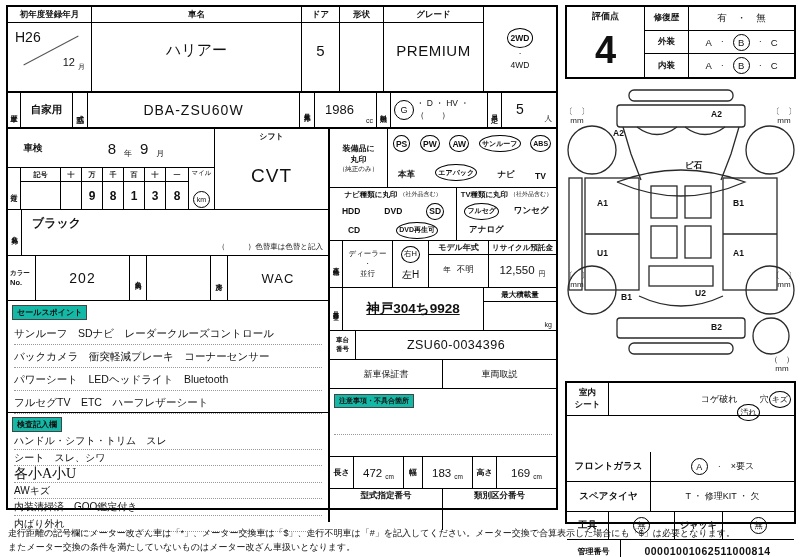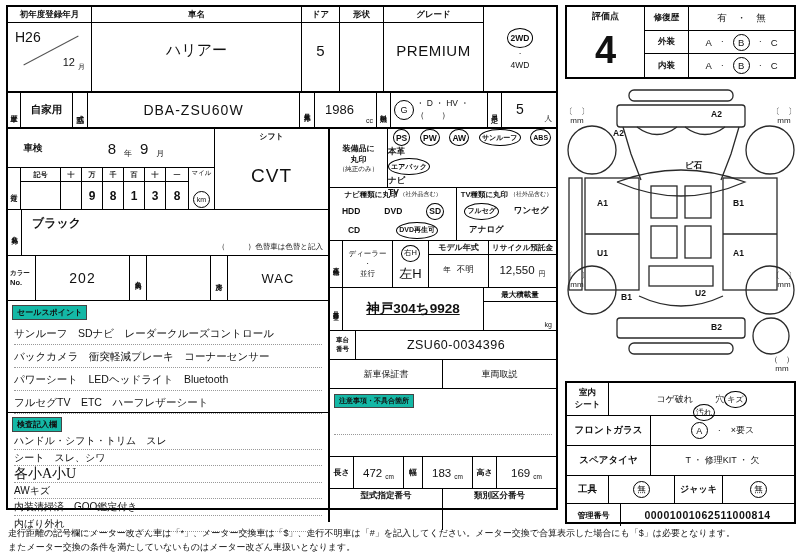--- a/index.html
+++ b/index.html
@@ -190,21 +190,21 @@
             <span style="font-size:6.5px;">（純正のみ）</span>
           </div>
           <div class="cell" style="flex:1;display:flex;flex-direction:column;justify-content:space-around;">
             <div class="row" style="justify-content:space-around;align-items:center;">
               <span class="circ sm itm">PS</span>
               <span class="circ sm itm">PW</span>
               <span class="circ sm itm">AW</span>
               <span class="circ sm itm" style="font-size:7px;">サンルーフ</span>
               <span class="circ sm itm" style="font-size:7px;">ABS</span>
             </div>
-            <div class="row" style="justify-content:space-around;align-items:flex-start;flex-direction:column;">
+            <div class="row" style="justify-content:space-around;align-items:flex-end;">
               <span class="itm">本革</span>
               <span class="circ sm itm" style="font-size:7px;">エアバック</span>
               <span class="itm">ナビ</span>
               <span class="itm">TV</span>
             </div>
           </div>
         </div>
 
         <div class="row bb" style="height:52px;">
           <div class="cell br" style="width:127px;">
@@ -239,21 +239,21 @@
 
         <div class="row bb" style="height:46px;">
           <div class="cell br vlab" style="width:13px;font-size:6.5px;">輸入車</div>
           <div class="cell br" style="width:50px;display:flex;flex-direction:column;align-items:center;justify-content:center;">
             <span style="font-size:7.5px;">ディーラー</span>
             <span style="font-size:7px;">・</span>
             <span style="font-size:7.5px;">並行</span>
           </div>
           <div class="cell br" style="width:36px;display:flex;flex-direction:column;align-items:center;justify-content:space-around;padding:2px 0;">
             <span class="circ sm" style="font-size:7.5px;">右H</span>
-            <span style="font-size:13px;">左H</span>
+            <span style="font-size:10px;">左H</span>
           </div>
           <div class="cell br" style="width:60px;">
             <div class="v bb" style="height:14px;font-size:8px;font-weight:bold;">モデル年式</div>
             <div class="v" style="height:30px;gap:6px;">
               <span style="font-size:7.5px;">年</span>
               <span style="font-size:8.5px;">不明</span>
             </div>
           </div>
           <div class="cell" style="flex:1;">
             <div class="v bb" style="height:14px;font-size:7.5px;font-weight:bold;">リサイクル預託金</div>
@@ -405,29 +405,29 @@
     <div class="mmlab" style="right:0px;top:188px;"><span>〔　〕</span><br><span>mm</span></div>
     <div class="mmlab" style="right:2px;top:272px;"><span>（　）</span><br><span>mm</span></div>
   </div>
 
   <div id="cond">
     <div class="row bb" style="height:32px;">
       <div class="cell br" style="width:42px;display:flex;flex-direction:column;align-items:center;justify-content:center;">
         <span style="font-size:8.5px;font-weight:bold;">室内</span>
         <span style="font-size:8.5px;font-weight:bold;">シート</span>
       </div>
-      <div class="cell v" style="flex:1;justify-content:center;padding:8px 3px;font-size:9px;">
+      <div class="cell v" style="flex:1;justify-content:flex-end;padding:8px 3px;font-size:9px;">
         <span>コゲ</span>
         <span>破れ</span>
         <span class="circ sm" style="font-size:8px;margin-top:27px;">汚れ</span>
         <span>穴</span>
         <span class="circ sm" style="font-size:8px;">キズ</span>
       </div>
     </div>
-    <div class="row bb" style="height:29px;">
+    <div class="row bb" style="height:29px;margin-top:36px;">
       <div class="cell br v" style="width:84px;font-size:9.5px;font-weight:bold;">フロントガラス</div>
       <div class="cell v" style="flex:1;gap:8px;font-size:9px;">
         <span class="circ sm" style="font-size:9px;">A</span>
         <span style="font-size:7px;">・</span>
         <span>×要ス</span>
       </div>
     </div>
     <div class="row bb" style="height:29px;">
       <div class="cell br v" style="width:84px;font-size:9.5px;font-weight:bold;">スペアタイヤ</div>
       <div class="cell v" style="flex:1;font-size:9px;">T ・ 修理KIT ・ 欠</div>

